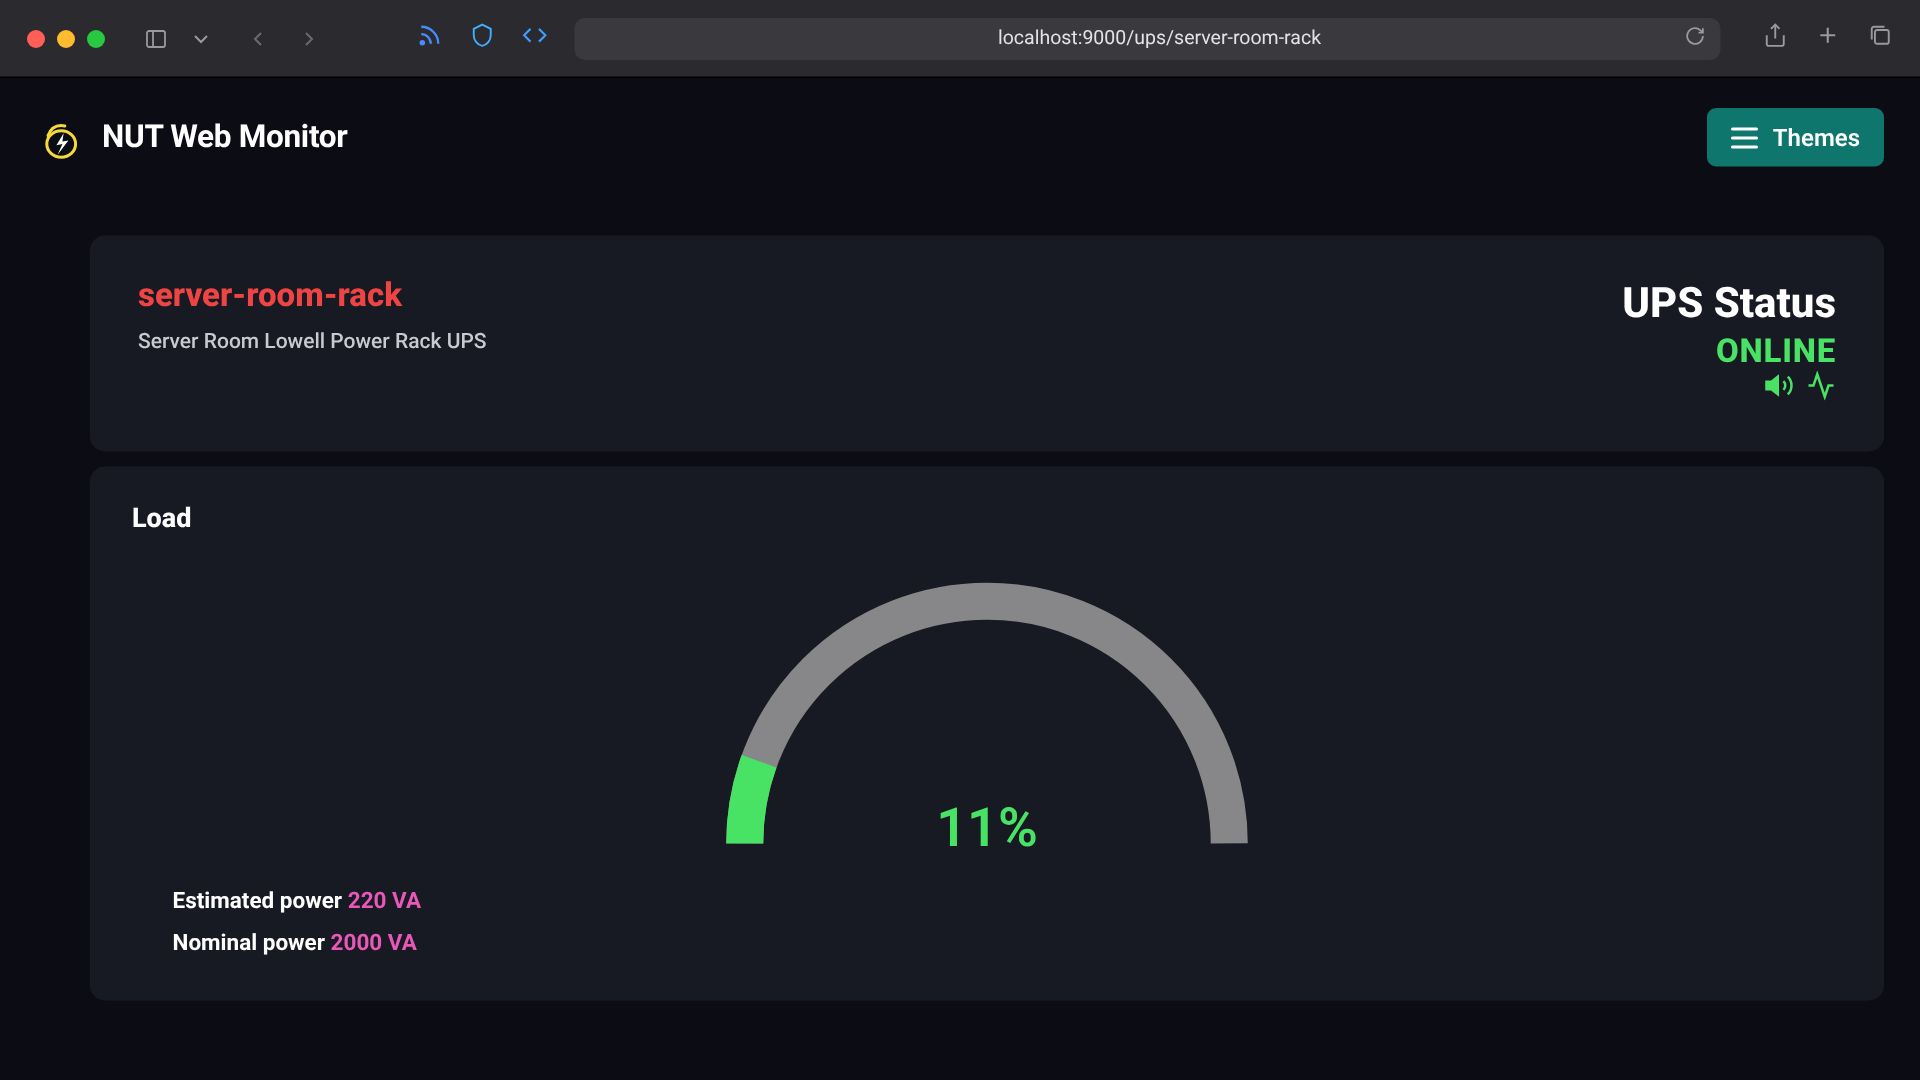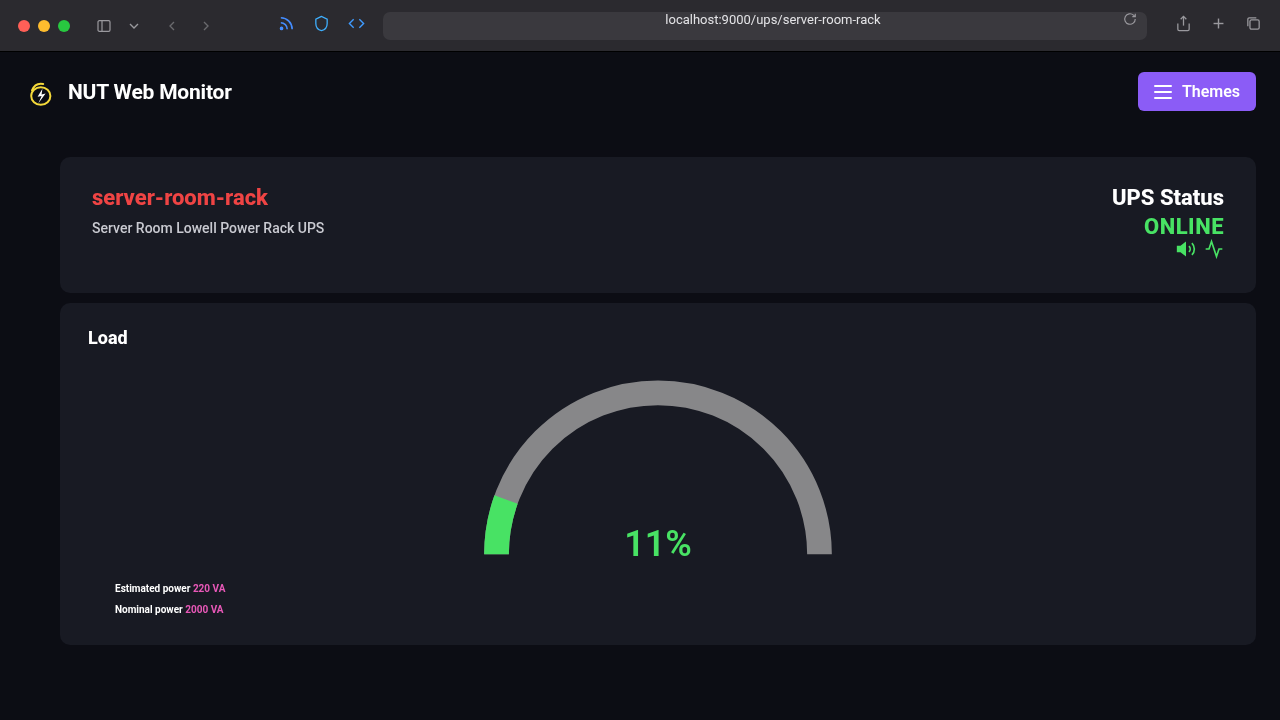--- a/index.html
+++ b/index.html
@@ -30,20 +30,21 @@
     .chrome-btn { width: 28px; height: 24px; display: flex; align-items: center; justify-content: center; color: #9a999e; border-radius: 5px; }
     .chrome-btn svg { width: 16px; height: 16px; }
     .nav-arrows { display: flex; gap: 6px; margin-left: 8px; margin-right: 50px; }
     .nav-arrow { color: #6a6a6e; }
     .url-bar {
       flex: 1;
       background: #3a393e;
       height: 28px;
       border-radius: 7px;
       display: flex;
+      align-items: center;
       justify-content: center;
       color: #e3e3e6;
       font-size: 13px;
       position: relative;
       margin: 0 10px;
       padding-left: 16px;
     }
     .url-bar .refresh { position: absolute; right: 10px; color: #9a999e; }
     .right-icons { display: flex; gap: 18px; margin-left: 10px; color: #9a999e; }
     .side-icons { display: flex; gap: 18px; align-items: center; }
@@ -64,21 +65,21 @@
       margin-bottom: 46px;
     }
     .app-brand { display: flex; align-items: center; gap: 12px; }
     .app-logo {
       width: 32px; height: 32px;
       display: flex; align-items: center; justify-content: center;
     }
     .app-title { font-size: 21px; font-weight: 700; letter-spacing: -0.2px; }
     .themes-btn {
       display: flex; align-items: center; gap: 10px;
-      background: #8b5cf6;
+      background: #0f766e;
       padding: 10px 16px;
       border-radius: 6px;
       font-size: 16px;
       font-weight: 600;
       color: #fff;
     }
     .hamburger { display: flex; flex-direction: column; gap: 4px; }
     .hamburger span { width: 18px; height: 2px; background: #fff; border-radius: 1px; }
 
     .status-card {
@@ -88,21 +89,21 @@
       margin-bottom: 10px;
       display: flex;
       justify-content: space-between;
       align-items: flex-start;
       margin-left: 36px;
       margin-right: 0px;
     }
     .server-name { color: #ef4444; font-size: 22px; font-weight: 800; margin-bottom: 10px; }
     .server-desc { color: #c9cad1; font-size: 14px; font-weight: 500; }
     .status-right { text-align: right; }
-    .status-title { font-size: 22px; font-weight: 800; margin-bottom: 4px; margin-left: 12px; }
+    .status-title { font-size: 28px; font-weight: 800; margin-bottom: 4px; margin-left: 12px; }
     .status-value { color: #48e264; font-size: 22px; font-weight: 800; letter-spacing: 0.5px; }
     .status-icons { display: flex; gap: 8px; justify-content: flex-end; color: #48e264; }
     .status-icons svg { width: 20px; height: 20px; }
 
     .gauge-row {
       display: flex;
       gap: 10px;
       margin-left: 36px;
       margin-right: 0px;
     }
@@ -118,21 +119,21 @@
     .gauge-pct {
       position: absolute;
       bottom: 4px;
       font-size: 36px;
       font-weight: 600;
       color: #48e264;
       left: 50%;
       transform: translateX(-50%);
     }
     .gauge-meta { margin-top: 14px; }
-    .gauge-meta-row { font-size: 10px; font-weight: 700; margin-bottom: 10px; padding-left: 27px; }
+    .gauge-meta-row { font-size: 15px; font-weight: 700; margin-bottom: 10px; padding-left: 27px; }
     .gauge-meta-row .val { color: #e858b8; }
   </style>
 </head>
 <body>
 
 <div class="browser-chrome">
   <div class="traffic-lights">
     <div class="tl tl-red"></div>
     <div class="tl tl-yellow"></div>
     <div class="tl tl-green"></div>

